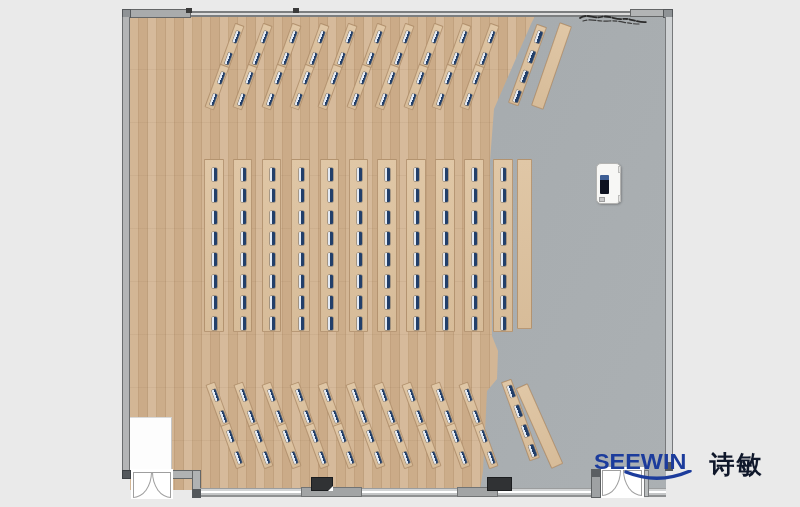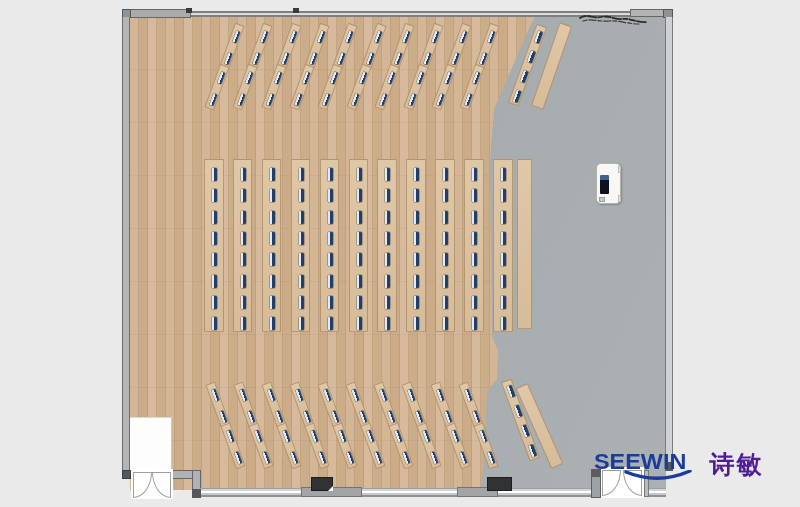--- a/index.html
+++ b/index.html
@@ -88,21 +88,21 @@
   #door-right-post-right{left:644px;top:470px;width:5px;height:27px;background:#b9bcbd;border:1px solid #77797b;z-index:8;}
 
   
   #scribble{left:577px;top:10px;width:80px;height:18px;z-index:7;}
 
   
   #logo{left:594px;top:448px;width:200px;height:40px;z-index:10;display:flex;align-items:flex-start;gap:13px;}
   #logo-en{position:relative;font-size:26px;font-weight:900;line-height:1;color:#1c3c9c;
     letter-spacing:0;transform:scaleY(.82) scaleX(.9);transform-origin:left top;top:3px;}
   #logo-swoosh{left:30px;top:22px;width:68px;height:13px;}
-  #logo-cn{position:relative;font-size:25px;font-weight:700;color:#4c1d95;letter-spacing:2px;top:0;}
+  #logo-cn{position:relative;font-size:25px;font-weight:700;color:#0f172a;letter-spacing:2px;top:0;}
 </style>
 </head>
 <body>
 
 <div id="plan">
 
   <div id="gray-floor"></div>
   <div id="wood-floor"></div>
   <div id="alcove"></div>
 

